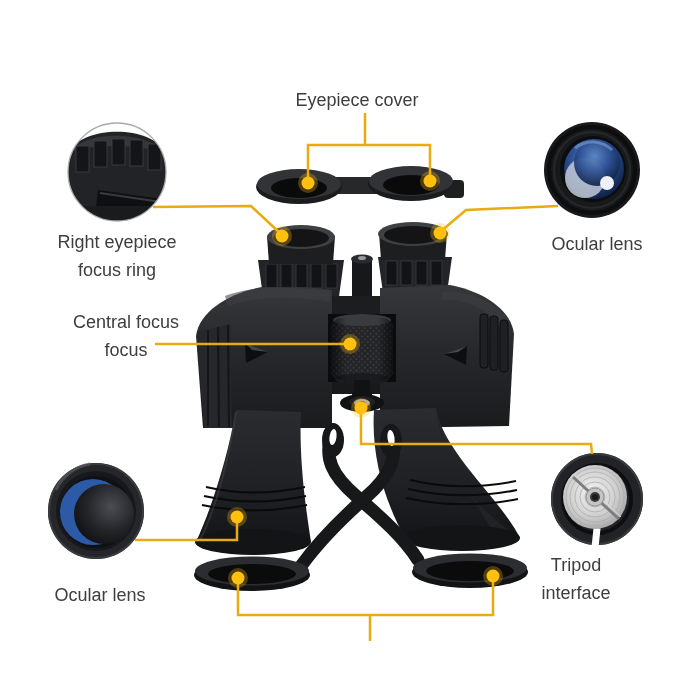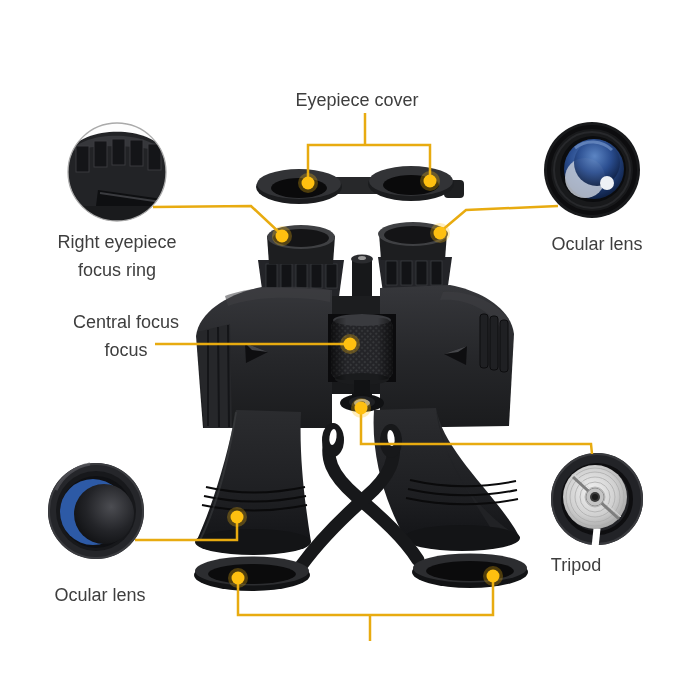--- a/index.html
+++ b/index.html
@@ -299,16 +299,17 @@
   <span>Central focus</span>
   <span>focus</span>
 </div>
 
 <div class="callout-label" style="left:0px;top:581px;width:200px;">
   <span>Ocular lens</span>
 </div>
 
 <div class="callout-label" style="left:476px;top:551px;width:200px;">
   <span>Tripod</span>
+  <span>interface</span>
 </div>
 
 
 </div>
 
 </body></html>

